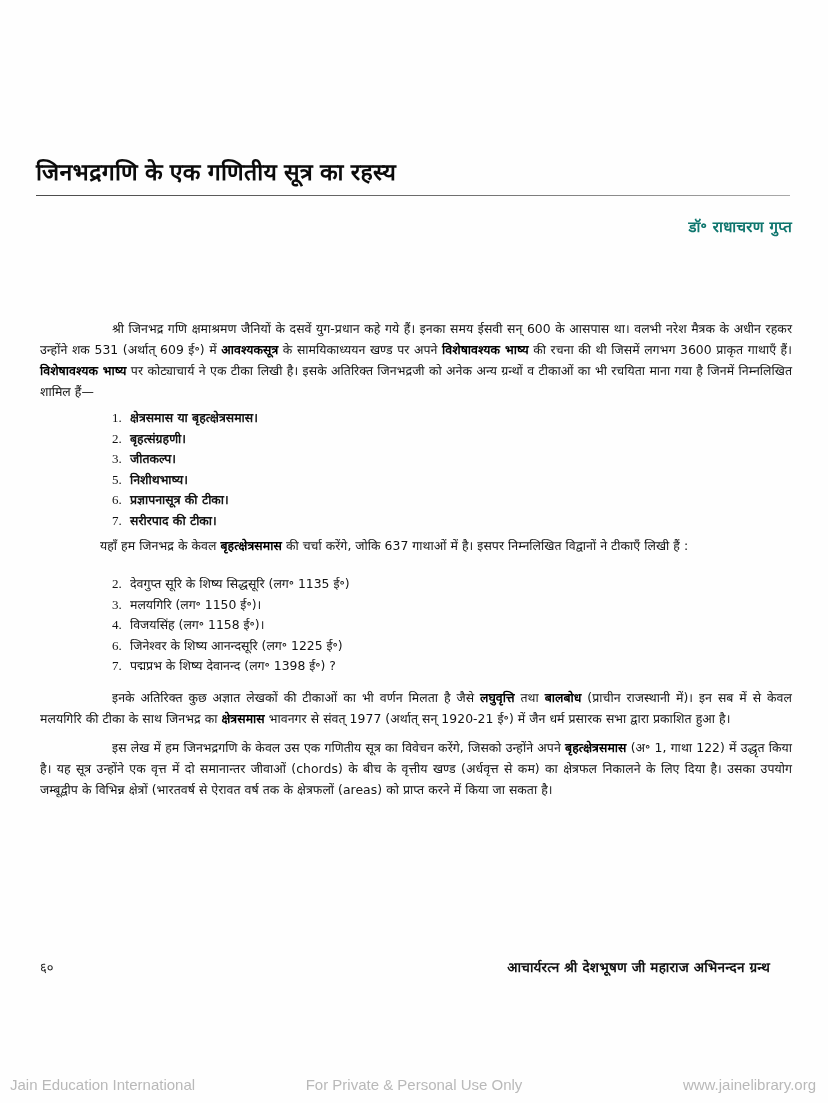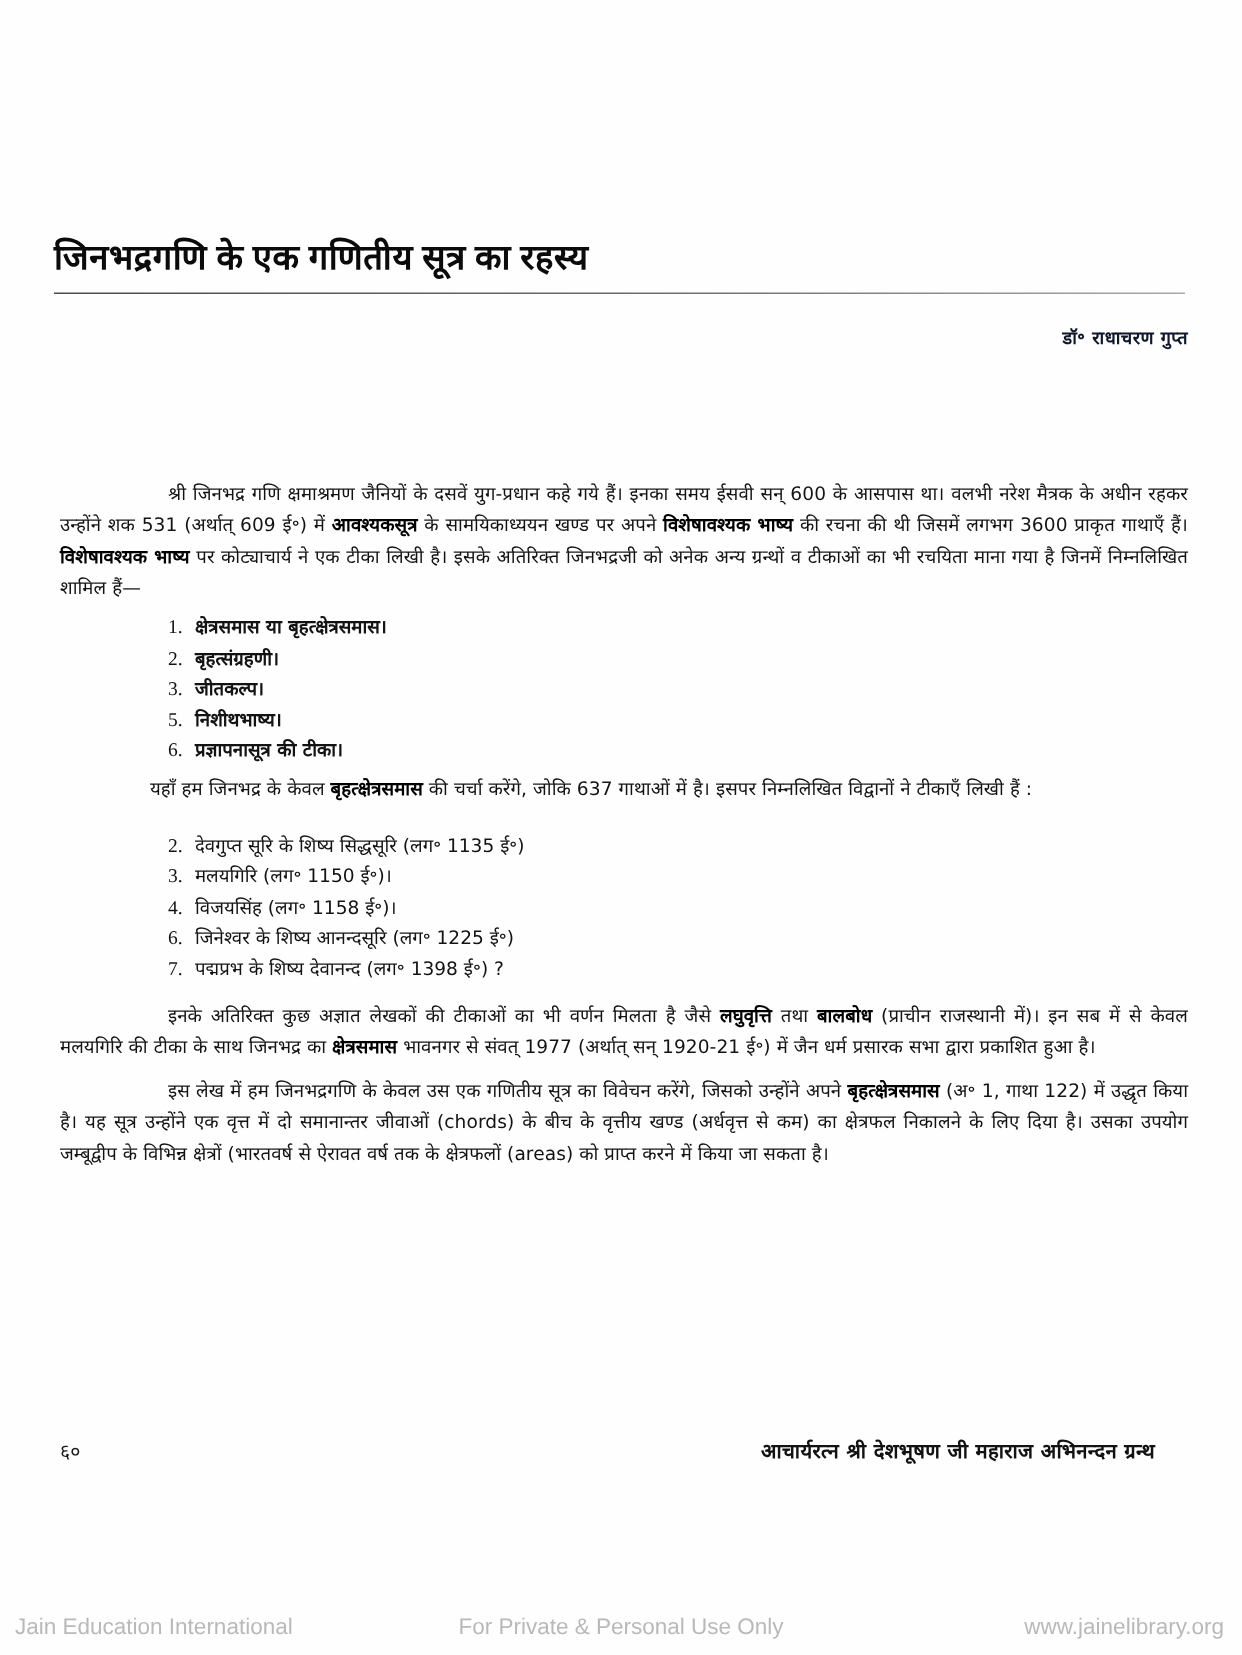--- a/index.html
+++ b/index.html
@@ -23,44 +23,44 @@
   }
 
   
   .title-block {
     position: absolute;
     left: 36px;
     top: 158px;
     width: 756px;
   }
   .doc-title {
-    font-family: Liberation Serif, serif;
+    font-family: Liberation Sans, sans-serif;
     font-size: 23px;
     font-weight: 700;
     letter-spacing: 0.4px;
     color: #0b0b0b;
     line-height: 1.25;
     margin: 0;
     padding-bottom: 8px;
   }
   .title-rule {
     height: 1px;
     width: 754px;
     background: linear-gradient(to right, #2c2c2c 0%, #555 55%, #9a9a9a 100%);
     opacity: 0.85;
   }
 
   .author {
     position: absolute;
     right: 36px;
     top: 216px;
     font-family: "DejaVu Sans", "Liberation Sans", sans-serif;
-    font-size: 12px;
+    font-size: 15px;
     font-weight: 700;
-    color: #0f172a;
+    color: #0f766e;
     letter-spacing: 0.3px;
   }
 
   
   .body-col {
     position: absolute;
     left: 40px;
     top: 318px;
     width: 752px;
   }
@@ -164,20 +164,21 @@
       <span>श्री जिनभद्र गणि क्षमाश्रमण जैनियों के दसवें युग-प्रधान कहे गये हैं। इनका समय ईसवी सन् 600 के आसपास था।</span>
       <span>वलभी नरेश मैत्रक के अधीन रहकर उन्होंने शक 531 (अर्थात् 609 ई॰) में </span><b>आवश्यकसूत्र</b><span> के सामयिकाध्ययन खण्ड पर अपने </span><b>विशेषावश्यक भाष्य</b><span> की रचना की थी जिसमें लगभग 3600 प्राकृत गाथाएँ हैं। </span><b>विशेषावश्यक भाष्य</b><span> पर कोट्याचार्य ने एक टीका लिखी है। इसके अतिरिक्त जिनभद्रजी को अनेक अन्य ग्रन्थों व टीकाओं का भी रचयिता माना गया है जिनमें निम्नलिखित शामिल हैं—</span>
     </p>
 
     <ol class="worklist works">
       <li><span class="num">1.</span><span class="txt">क्षेत्रसमास या बृहत्क्षेत्रसमास।</span></li>
       <li><span class="num">2.</span><span class="txt">बृहत्संग्रहणी।</span></li>
       <li><span class="num">3.</span><span class="txt">जीतकल्प।</span></li>
       <li><span class="num">5.</span><span class="txt">निशीथभाष्य।</span></li>
       <li><span class="num">6.</span><span class="txt">प्रज्ञापनासूत्र की टीका।</span></li>
+      <li><span class="num">7.</span><span class="txt">सरीरपाद की टीका।</span></li>
     </ol>
 
     <p class="para indent-sm">
       <span>यहाँ हम जिनभद्र के केवल </span><b>बृहत्क्षेत्रसमास</b><span> की चर्चा करेंगे, जोकि 637 गाथाओं में है। इसपर निम्नलिखित विद्वानों ने टीकाएँ लिखी हैं :</span>
     </p>
 
     <div class="gap-b"></div>
 
     <ol class="worklist commentators">
       <li><span class="num">2.</span><span class="txt">देवगुप्त सूरि के शिष्य सिद्धसूरि (लग॰ 1135 ई॰)</span></li>

